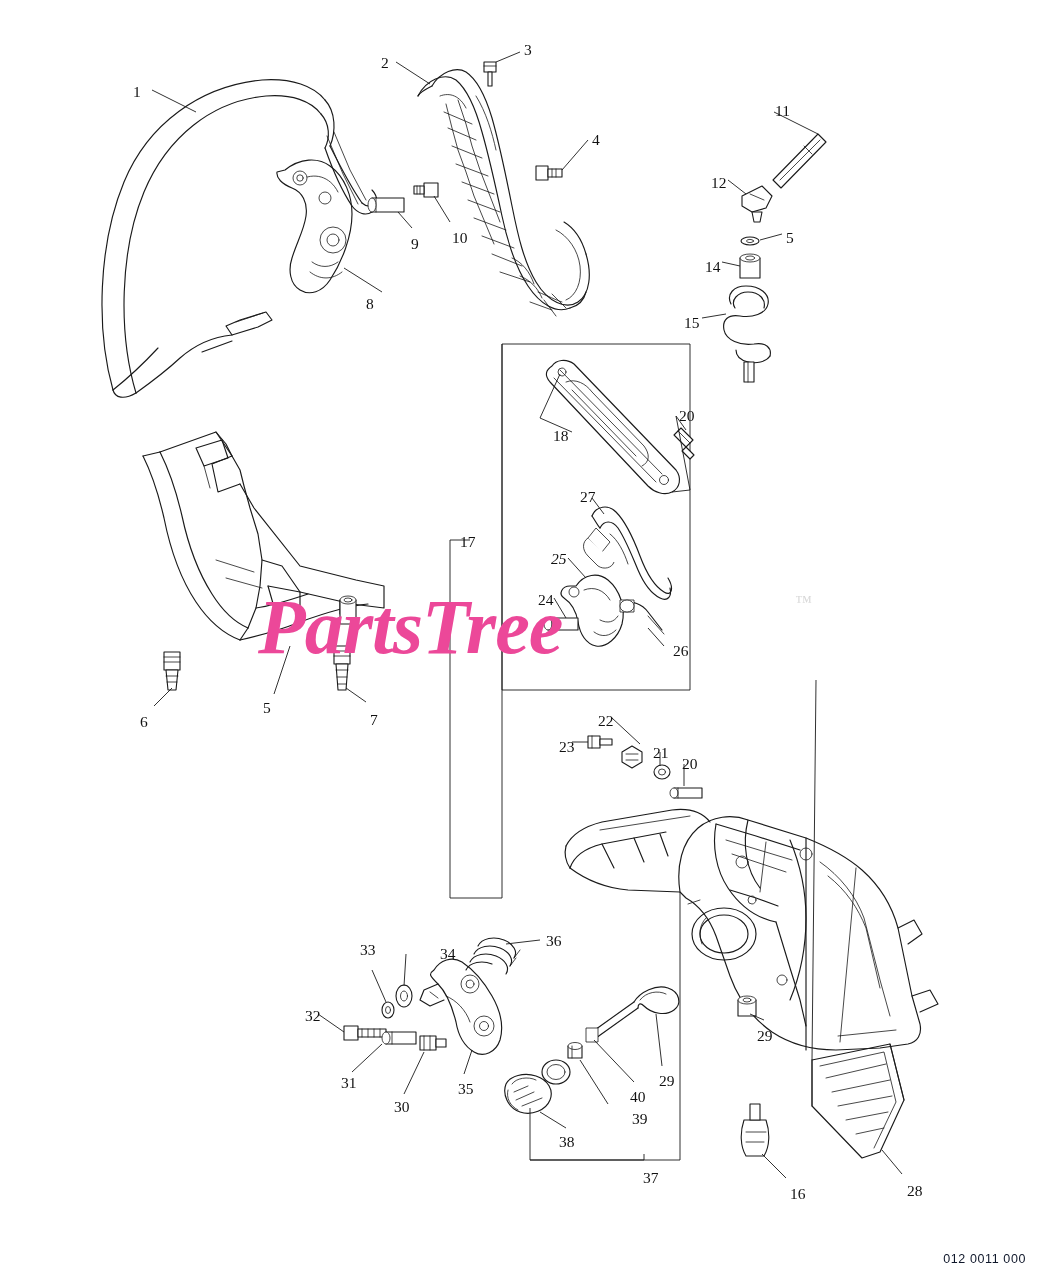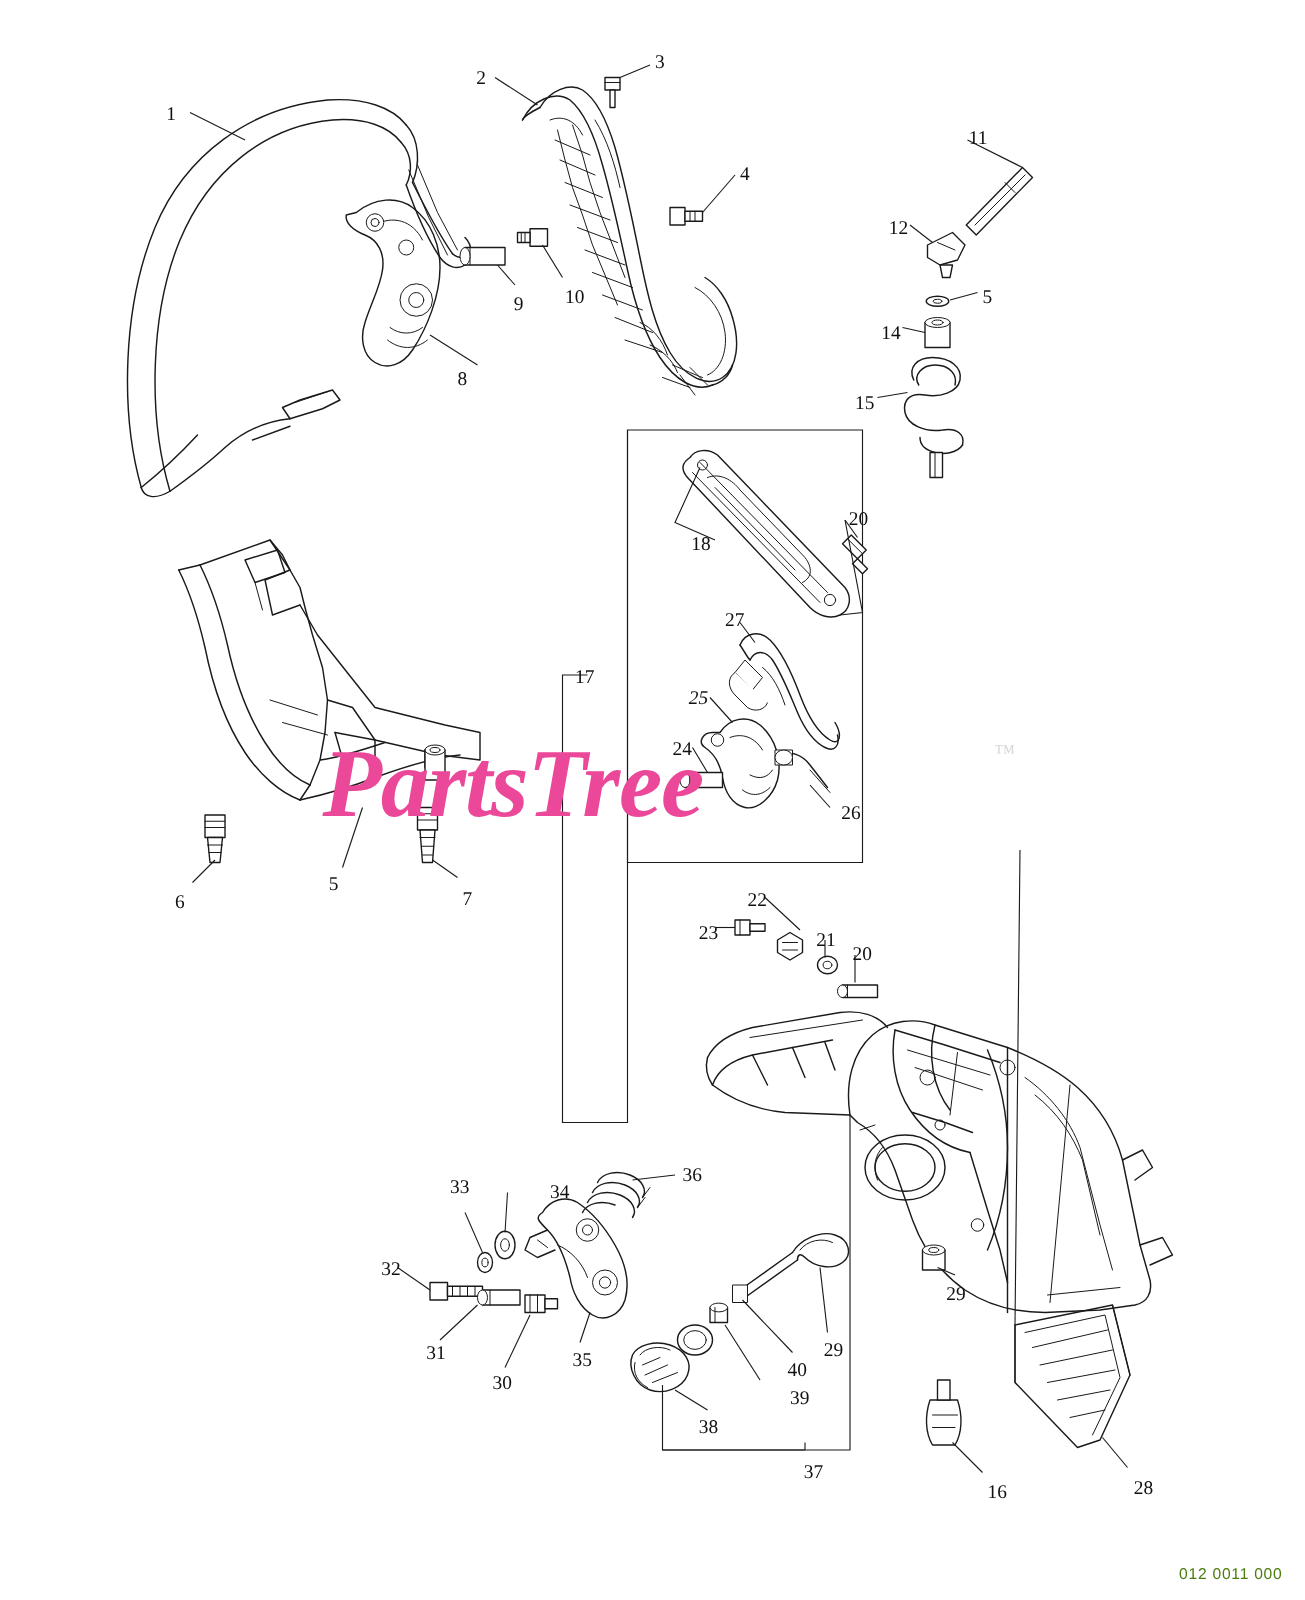--- a/index.html
+++ b/index.html
@@ -85,21 +85,21 @@
     right: -14px; top: 4px;
     font-size: 17px;
     color: #d8d8d8;
     font-family: "Liberation Serif", serif;
   }
   #doc-number {
     position: absolute;
     right: 18px; bottom: 14px;
     font-family: "Liberation Sans", sans-serif;
     font-size: 12.5px;
-    color: #4d7c0f;
+    color: #0f172a;
     letter-spacing: 0.6px;
     white-space: nowrap;
   }
 </style>
 </head>
 <body>
 
 <div id="diagram-root">
 
   <svg class="parts-svg" viewBox="0 0 1044 1280">

